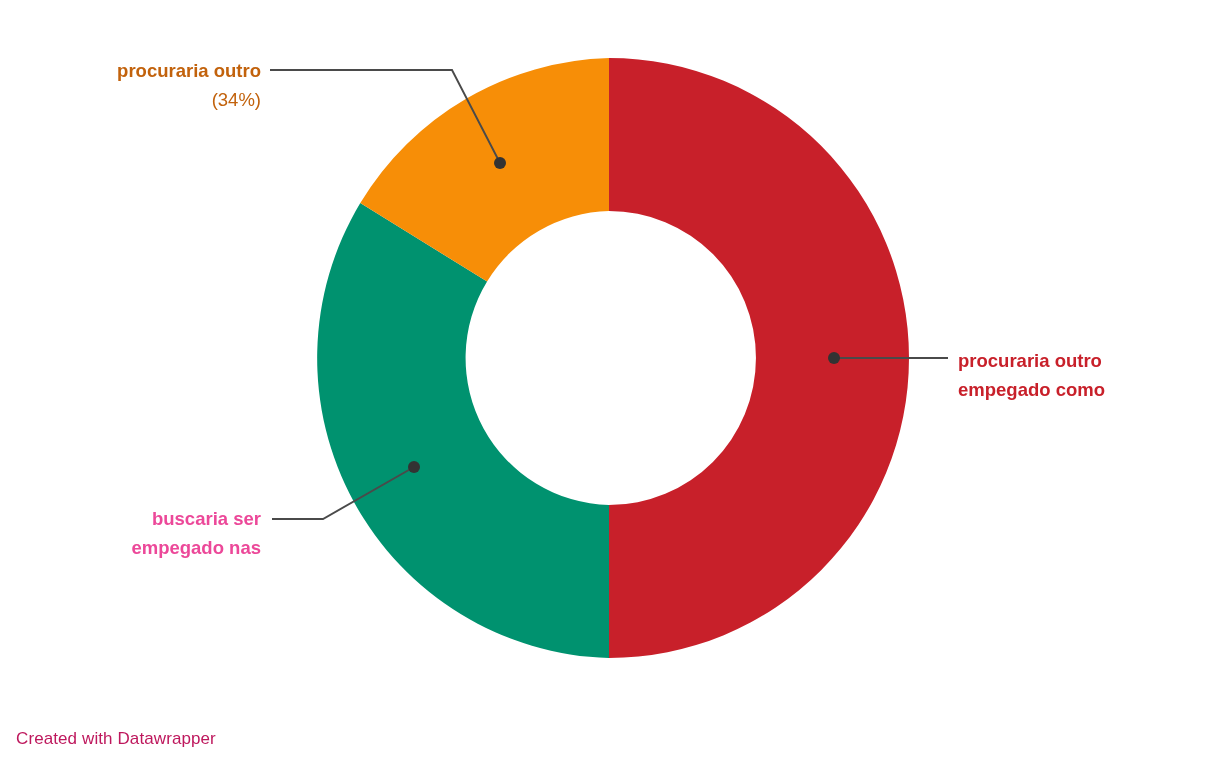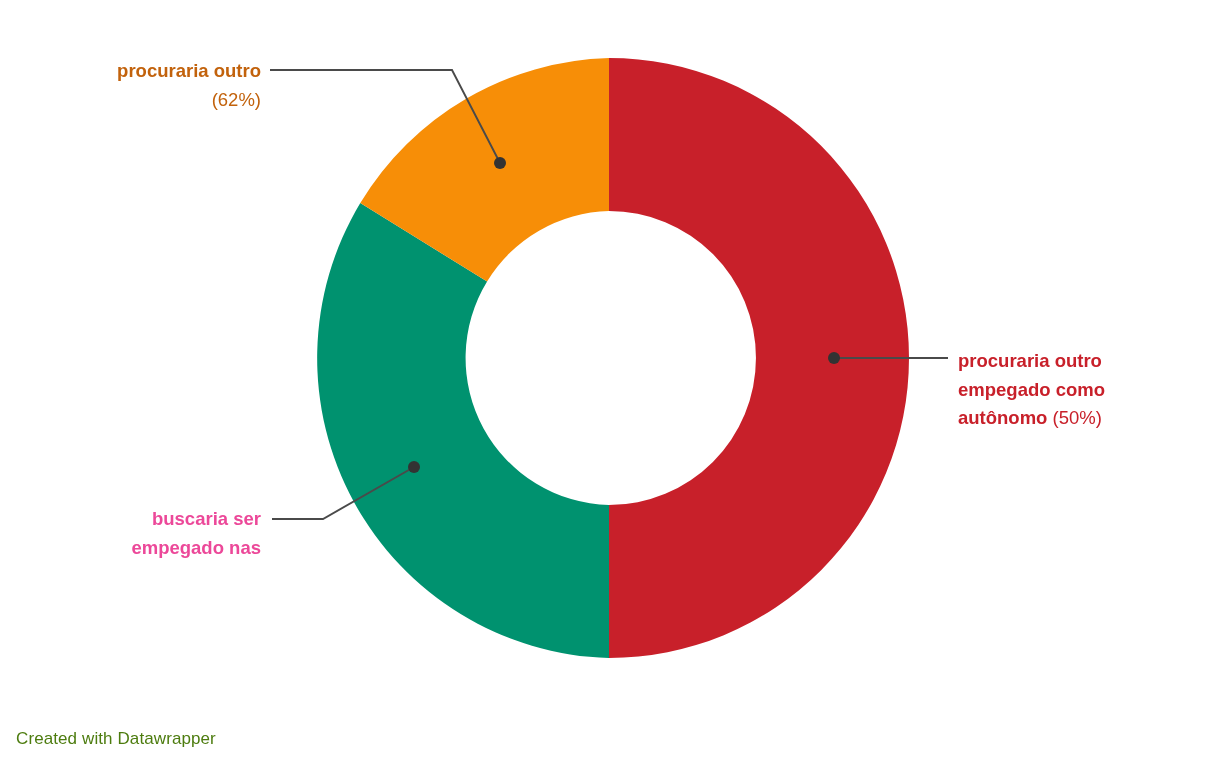--- a/index.html
+++ b/index.html
@@ -58,21 +58,21 @@
     text-align: left;
     color: #C8202A;
     max-width: 210px;
     white-space: normal;
   }
   #footer-credit {
     position: absolute;
     left: 16px;
     top: 729px;
     font-size: 17px;
-    color: #4d7c0f;
+    color: #be185d;
     font-weight: normal;
     letter-spacing: 0.1px;
   }
 </style>
 </head>
 <body>
 
 <div id="chart-stage">
 
   <svg class="donut-svg" viewBox="0 0 1220 766">
@@ -106,29 +106,28 @@
     </g>
 
     <g>
       <path d="M 834 358 L 948 358" fill="none" stroke="#4a4a4a" stroke-width="1.9"></path>
       <circle cx="834" cy="358" r="6" fill="#333333"></circle>
     </g>
   </svg>
 
   <div class="label-block" id="label-clt">
     <div>procuraria outro</div>
-    <div><span class="pct">(62%)</span></div>
+    <div><span class="pct">(34%)</span></div>
   </div>
 
   <div class="label-block" id="label-plataformas">
     <div>buscaria ser</div>
     <div>empegado nas</div>
   </div>
 
   <div class="label-block" id="label-autonomo">
     <div>procuraria outro</div>
     <div>empegado como</div>
-    <div><span>autônomo</span> <span class="pct">(50%)</span></div>
   </div>
 
   <div id="footer-credit">Created with Datawrapper</div>
 
 </div>
 
 </body></html>

